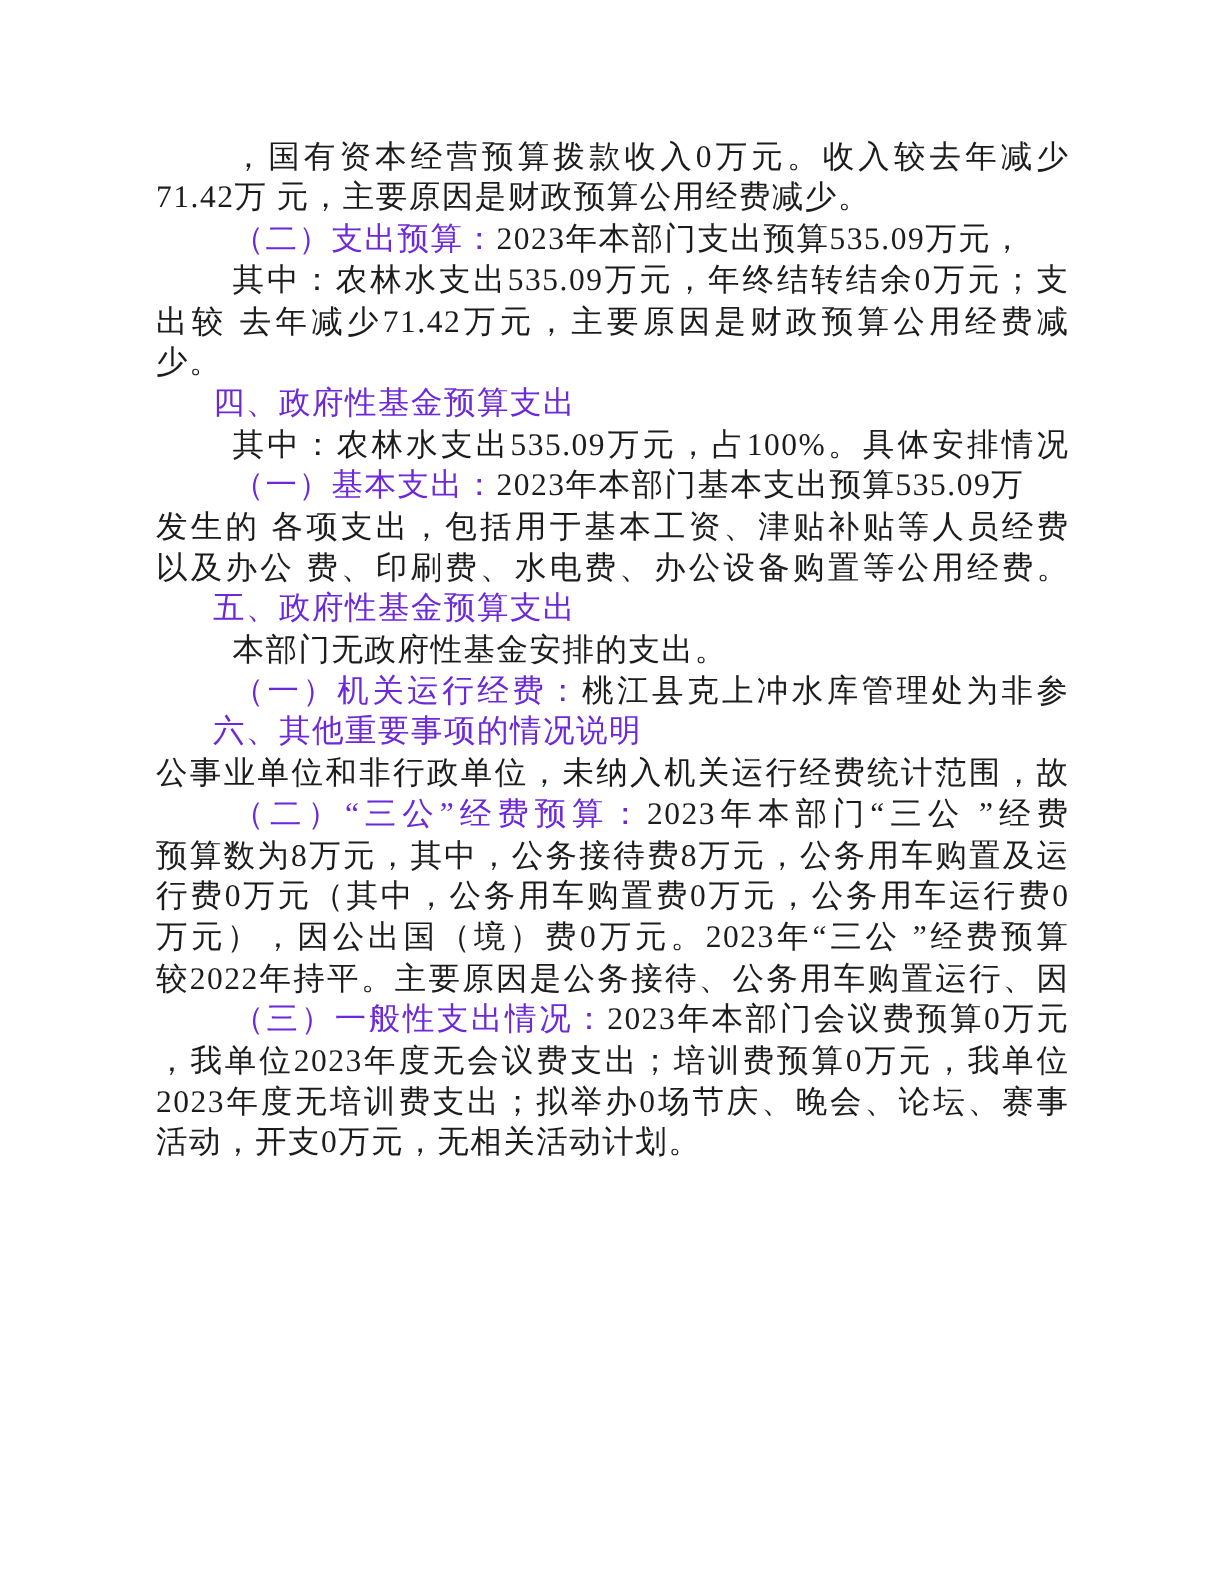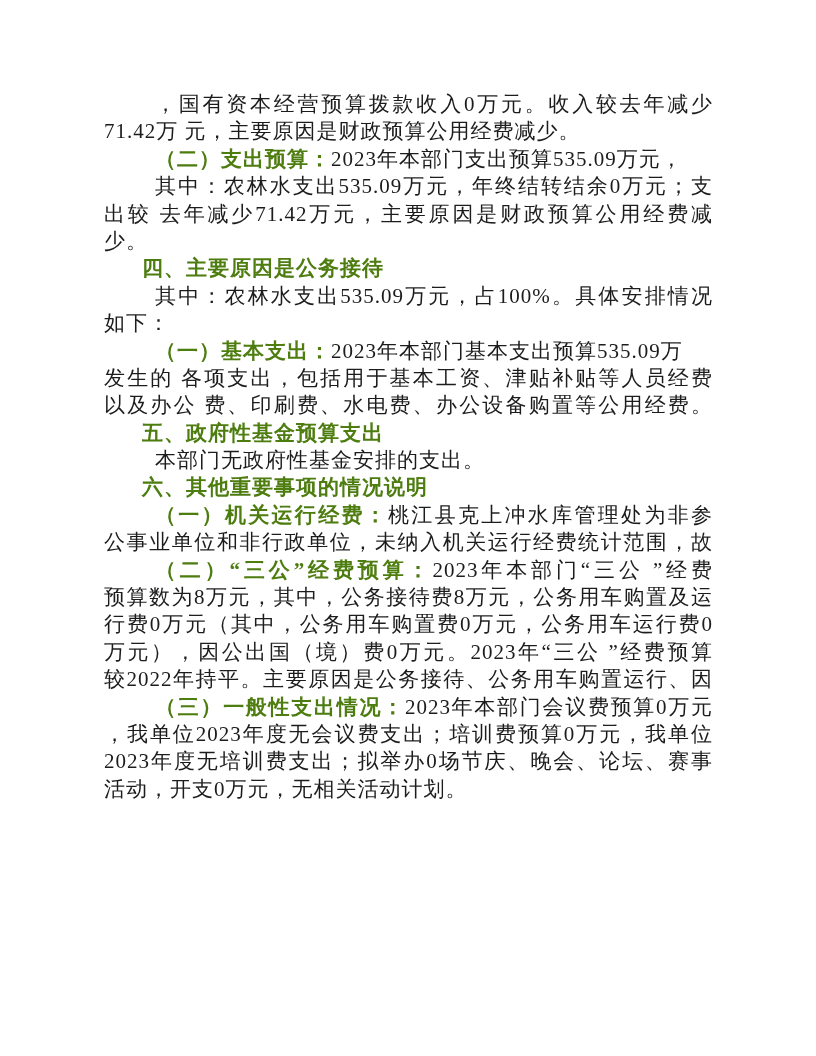--- a/index.html
+++ b/index.html
@@ -31,45 +31,44 @@
   }
   .line.justify {
     white-space: pre-wrap;
     text-align: justify;
     text-align-last: justify;
   }
   .ind-none    { padding-left: 0; }
   .ind-para    { padding-left: 51px; }
   .ind-heading { padding-left: 38px; }
   .run.bold {
-    font-weight: 700;
-    color: #4d7c0f;
+    font-weight: 400;
+    color: #6d28d9;
   }
 </style>
 </head>
 <body>
 
 <div class="page">
   <div class="text-block">
       <div class="line ind-para justify"><span class="run">，国有资本经营预算拨款收入0万元。收入较去年减少</span></div>
       <div class="line ind-none"><span class="run">71.42万 元，主要原因是财政预算公用经费减少。</span></div>
       <div class="line ind-para"><span class="run bold">（二）支出预算：</span><span class="run">2023年本部门支出预算535.09万元，</span></div>
       <div class="line ind-para justify"><span class="run">其中：农林水支出535.09万元，年终结转结余0万元；支</span></div>
       <div class="line ind-none justify"><span class="run">出较 去年减少71.42万元，主要原因是财政预算公用经费减</span></div>
       <div class="line ind-none"><span class="run">少。</span></div>
-      <div class="line ind-heading"><span class="run bold">四、主要原因是公务接待</span></div>
+      <div class="line ind-heading"><span class="run bold">四、政府性基金预算支出</span></div>
       <div class="line ind-para justify"><span class="run">其中：农林水支出535.09万元，占100%。具体安排情况</span></div>
-      <div class="line ind-none"><span class="run">如下：</span></div>
       <div class="line ind-para"><span class="run bold">（一）基本支出：</span><span class="run">2023年本部门基本支出预算535.09万</span></div>
       <div class="line ind-none justify"><span class="run">发生的 各项支出，包括用于基本工资、津贴补贴等人员经费</span></div>
       <div class="line ind-none justify"><span class="run">以及办公 费、印刷费、水电费、办公设备购置等公用经费。</span></div>
       <div class="line ind-heading"><span class="run bold">五、政府性基金预算支出</span></div>
       <div class="line ind-para"><span class="run">本部门无政府性基金安排的支出。</span></div>
+      <div class="line ind-para justify"><span class="run bold">（一）机关运行经费：</span><span class="run">桃江县克上冲水库管理处为非参</span></div>
       <div class="line ind-heading"><span class="run bold">六、其他重要事项的情况说明</span></div>
-      <div class="line ind-para justify"><span class="run bold">（一）机关运行经费：</span><span class="run">桃江县克上冲水库管理处为非参</span></div>
       <div class="line ind-none justify"><span class="run">公事业单位和非行政单位，未纳入机关运行经费统计范围，故</span></div>
       <div class="line ind-para justify"><span class="run bold">（二）“三公”经费预算：</span><span class="run">2023年本部门“三公 ”经费</span></div>
       <div class="line ind-none justify"><span class="run">预算数为8万元，其中，公务接待费8万元，公务用车购置及运</span></div>
       <div class="line ind-none justify"><span class="run">行费0万元（其中，公务用车购置费0万元，公务用车运行费0</span></div>
       <div class="line ind-none justify"><span class="run">万元），因公出国（境）费0万元。2023年“三公 ”经费预算</span></div>
       <div class="line ind-none justify"><span class="run">较2022年持平。主要原因是公务接待、公务用车购置运行、因</span></div>
       <div class="line ind-para justify"><span class="run bold">（三）一般性支出情况：</span><span class="run">2023年本部门会议费预算0万元</span></div>
       <div class="line ind-none justify"><span class="run">，我单位2023年度无会议费支出；培训费预算0万元，我单位</span></div>
       <div class="line ind-none justify"><span class="run">2023年度无培训费支出；拟举办0场节庆、晚会、论坛、赛事</span></div>
       <div class="line ind-none"><span class="run">活动，开支0万元，无相关活动计划。</span></div>

